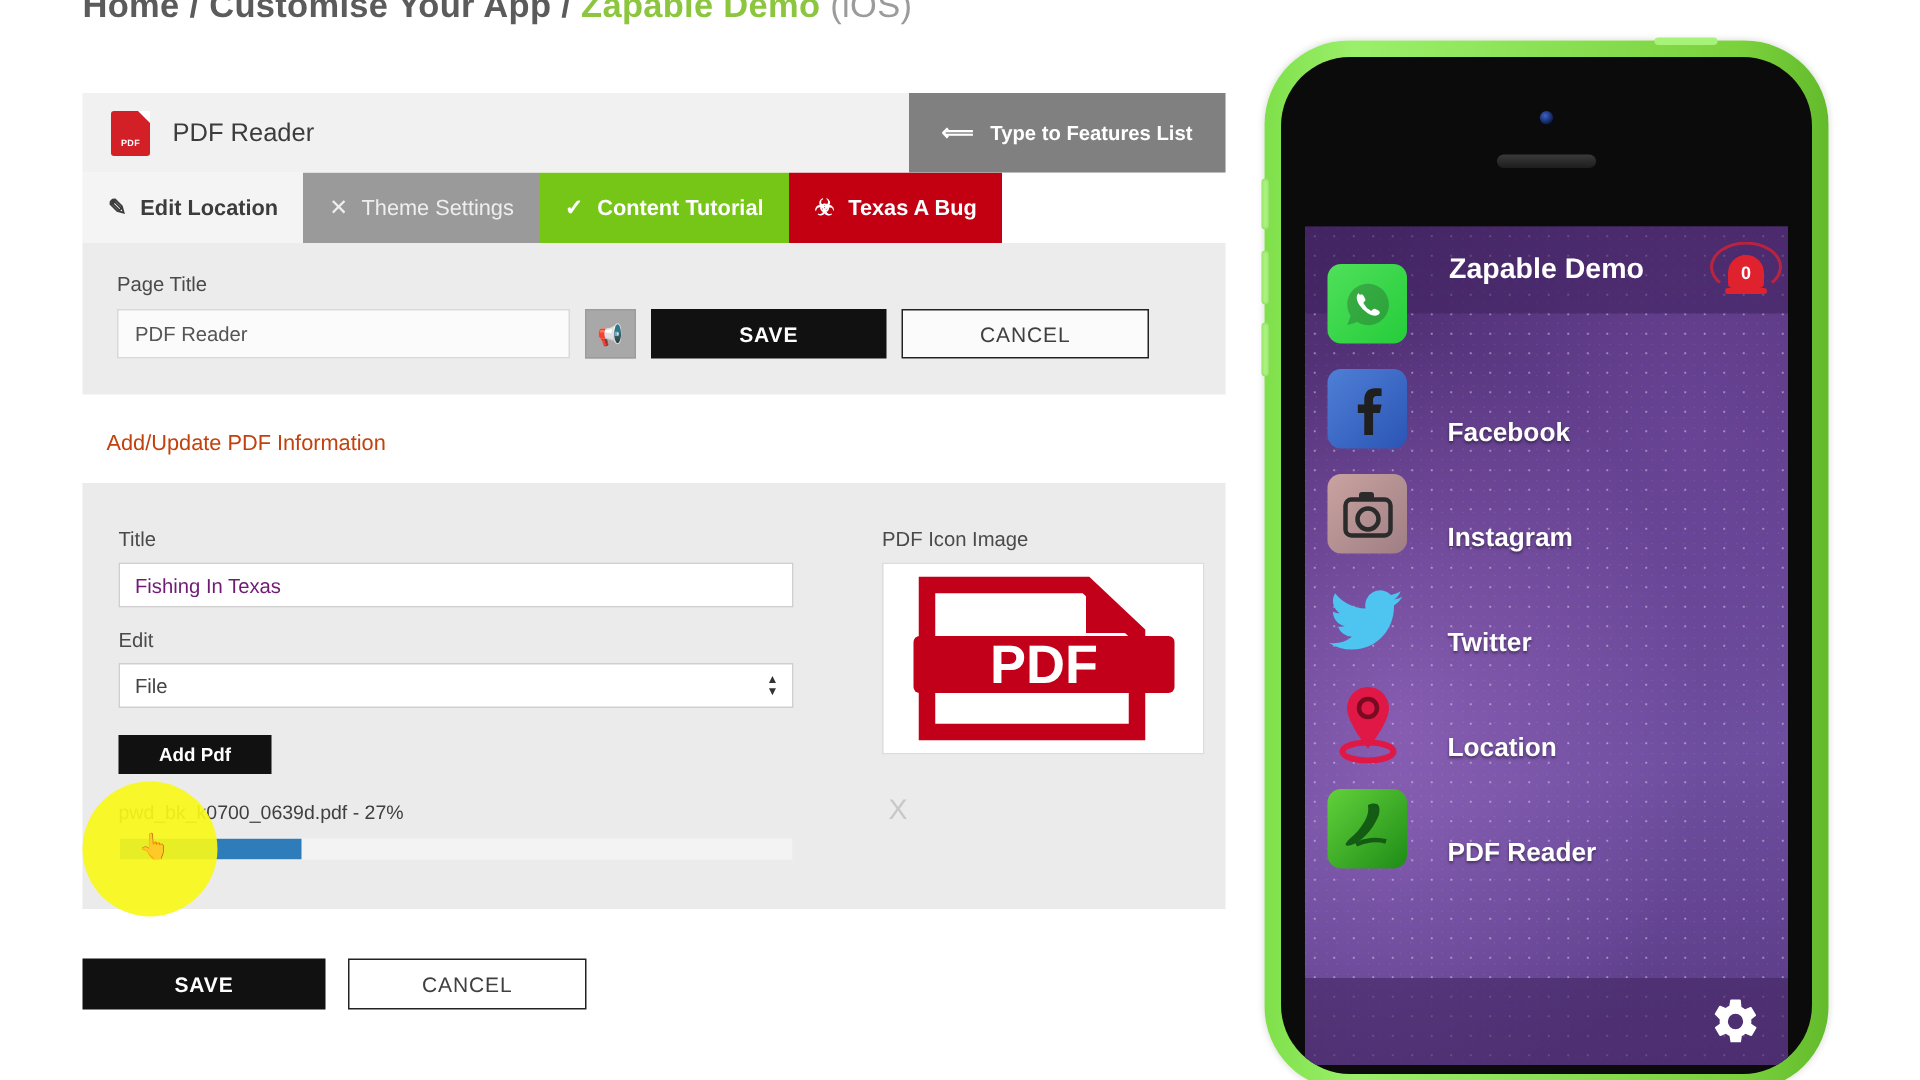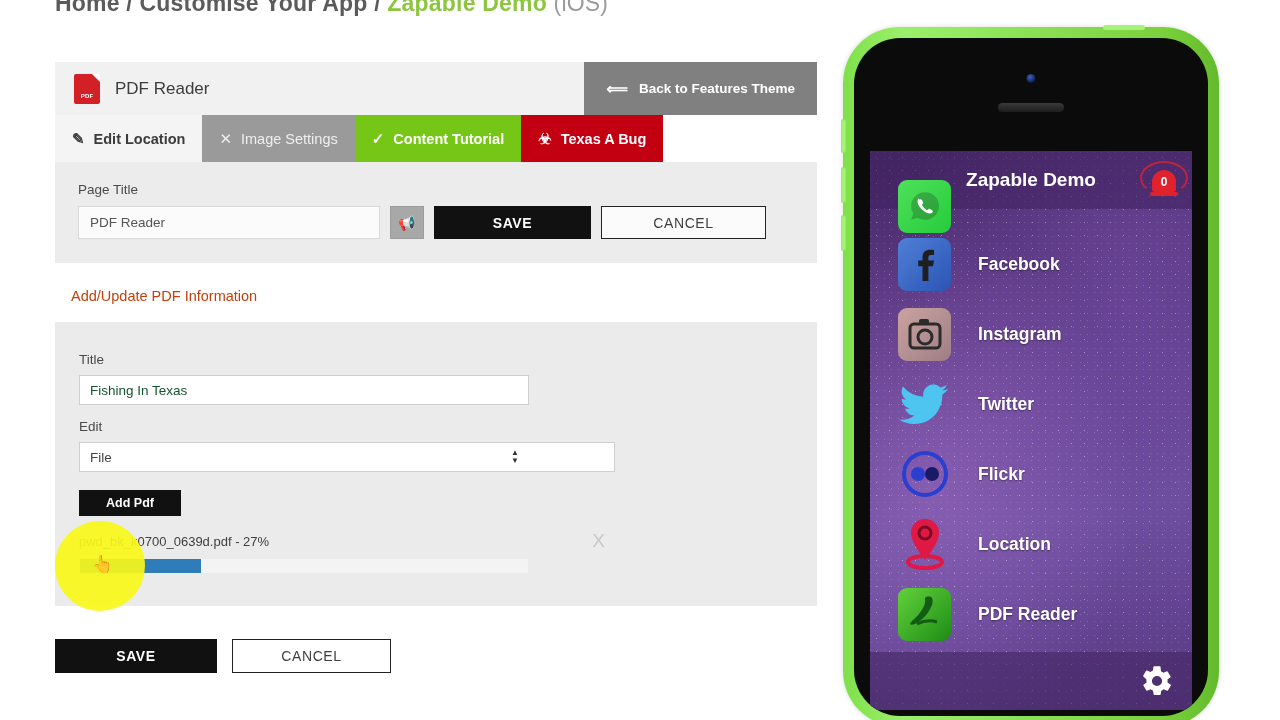--- a/index.html
+++ b/index.html
@@ -157,27 +157,27 @@
     display: flex;
     min-height: 284px;
   }
   .pdf-left { width: 470px; }
   .fld-label { font-size: 13.5px; color: #4a4a4a; margin-bottom: 8px; }
   .txt-input {
     width: 450px; height: 30px;
     border: 1px solid #cfcfcf;
     background: #ffffff;
     padding: 0 10px;
-    font-size: 13.5px; color: #14532d;
+    font-size: 13.5px; color: #701a75;
     font-family: inherit;
     outline: none;
   }
   .sel-wrap { position: relative; width: 450px; }
   .sel-input {
-    width: 536px; height: 30px;
+    width: 450px; height: 30px;
     border: 1px solid #cfcfcf;
     background: #ffffff;
     padding: 0 28px 0 10px;
     font-size: 13.5px; color: #444;
     display: flex; align-items: center;
     cursor: pointer;
   }
   .sel-arrows {
     position:absolute; right: 10px; top: 50%;
     transform: translateY(-50%);
@@ -361,23 +361,23 @@
     border-radius: 50%;
     border-bottom-color: transparent;
     opacity: .75;
   }
 
   .menu-list {
     position: relative; z-index: 5;
     padding-top: 4px;
   }
   .menu-item {
-    display:flex; align-items:center;
+    display:flex; align-items:flex-end;
     height: 70px;
-    padding-left: 28px;
+    padding-left: 15px;
     cursor: pointer;
   }
   .menu-ico {
     width: 53px; height: 53px;
     flex: 0 0 53px;
     border-radius: 9px;
     display:flex; align-items:center; justify-content:center;
     position: relative;
     overflow: hidden;
   }
@@ -440,32 +440,32 @@
 
 <div class="editor">
 
   <div class="feature-header">
     <div class="pdf-badge">
       <span>PDF</span>
     </div>
     <div class="ftitle">PDF Reader</div>
     <div class="back-btn">
       <span class="back-arrow">⟸</span>
-      <span>Back to Features Theme</span>
+      <span>Type to Features List</span>
     </div>
   </div>
 
   <div class="tabs">
     <div class="tab edit">
       <span class="tab-icon">✎</span>
       <span>Edit Location</span>
     </div>
     <div class="tab theme">
       <span class="tab-icon">✕</span>
-      <span>Image Settings</span>
+      <span>Theme Settings</span>
     </div>
     <div class="tab feature">
       <span class="tab-icon">✓</span>
       <span>Content Tutorial</span>
     </div>
     <div class="tab bug">
       <span class="tab-icon">☣</span>
       <span>Texas A Bug</span>
     </div>
   </div>
@@ -499,20 +499,31 @@
 
       <div class="file-row">
         <div class="file-name">pwd_bk_k0700_0639d.pdf - 27%</div>
         <div class="file-x">X</div>
         <div class="progress-track">
           <div class="progress-fill" id="progFill" style="width: 27%; background: rgb(46, 125, 186);"></div>
         </div>
       </div>
     </div>
 
+    <div class="pdf-right">
+      <div class="fld-label">PDF Icon Image</div>
+      <div class="icon-frame">
+        <svg width="180" height="110" viewBox="0 0 180 110">
+          <path d="M12 6 H118 L152 38 V104 H12 Z" fill="none" stroke="#c2001a" stroke-width="11"></path>
+          <path d="M118 6 L152 38 H118 Z" fill="#c2001a"></path>
+          <rect x="3" y="40" width="174" height="38" rx="4" fill="#c2001a"></rect>
+          <text x="90" y="71" text-anchor="middle" font-family="Liberation Sans, sans-serif" font-size="36" font-weight="bold" fill="#ffffff">PDF</text>
+        </svg>
+      </div>
+    </div>
   </div>
 
   <div class="bottom-btns">
     <button class="btn-save-lg">SAVE</button>
     <button class="btn-cancel-lg">CANCEL</button>
   </div>
 </div>
 
 <div class="cursor-halo"></div>
 <div class="cursor-hand">👆</div>
@@ -574,30 +585,20 @@
 
         <div class="menu-item">
           <div class="menu-ico ico-twitter">
             <svg width="52" height="44" viewBox="0 0 52 44">
                 <path d="M49 7c-1.8.8-3.7 1.3-5.7 1.6a10 10 0 0 0 4.4-5.5c-1.9 1.2-4 2-6.3 2.5a10 10 0 0 0-17 9.1A28 28 0 0 1 4 4.5a10 10 0 0 0 3 13.3c-1.6 0-3.1-.5-4.4-1.2a10 10 0 0 0 8 9.8c-1.5.4-3 .5-4.6.2a10 10 0 0 0 9.3 6.9A20 20 0 0 1 0 37.6 28 28 0 0 0 15.3 42C33.4 42 43.3 27 43.3 14v-1.3A20 20 0 0 0 49 7z" fill="#4ec4f0"></path>
               </svg>
           </div>
           <div class="menu-label">Twitter</div>
         </div>
 
-        <div class="menu-item">
-          <div class="menu-ico ico-flickr">
-            <svg width="50" height="50" viewBox="0 0 50 50">
-                <circle cx="25" cy="25" r="21" fill="none" stroke="#2a3fd0" stroke-width="4"></circle>
-                <circle cx="18" cy="25" r="7" fill="#2a3fd0"></circle>
-                <circle cx="32" cy="25" r="7" fill="#1a1a66"></circle>
-              </svg>
-          </div>
-          <div class="menu-label">Flickr</div>
-        </div>
 
         <div class="menu-item">
           <div class="menu-ico ico-location">
             <svg width="46" height="54" viewBox="0 0 46 54">
                 <ellipse cx="23" cy="45" rx="17" ry="6" fill="none" stroke="#e01845" stroke-width="4"></ellipse>
                 <path d="M23 2a14 14 0 0 0-14 14c0 10 14 27 14 27s14-17 14-27A14 14 0 0 0 23 2z" fill="#e01845"></path>
                 <circle cx="23" cy="16" r="6" fill="none" stroke="#7a0a22" stroke-width="3"></circle>
               </svg>
           </div>
           <div class="menu-label">Location</div>

